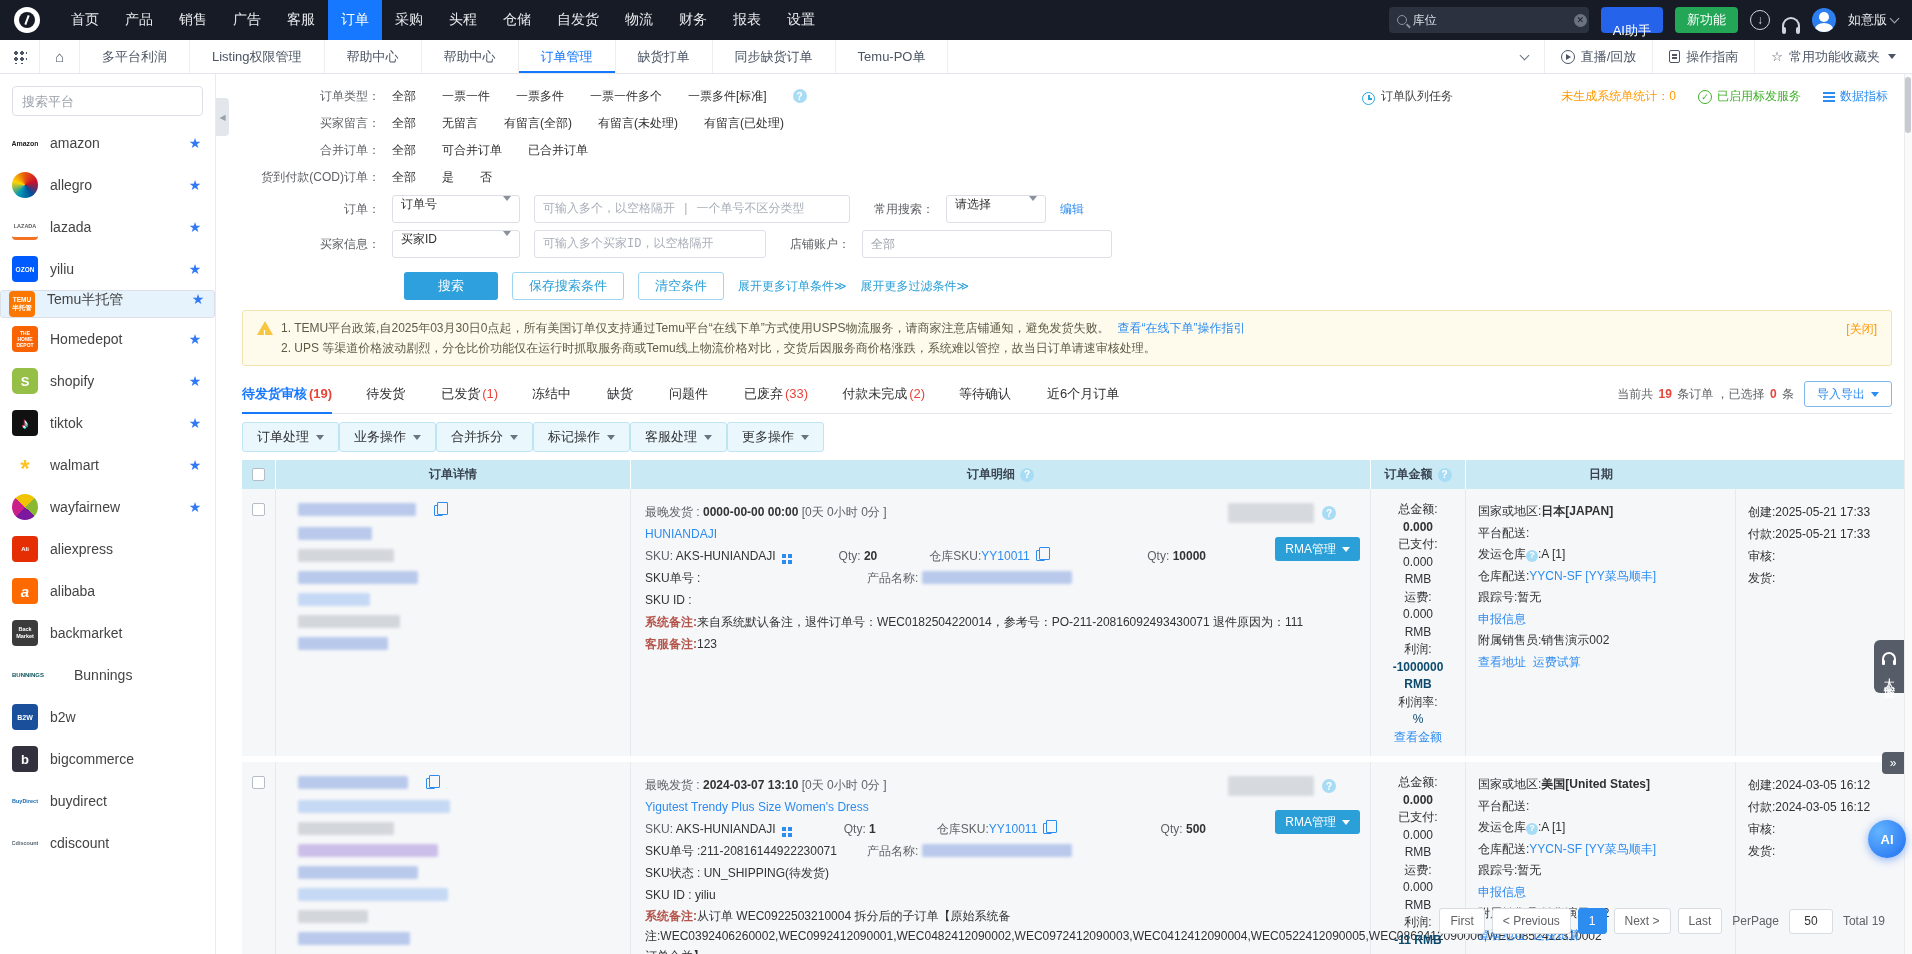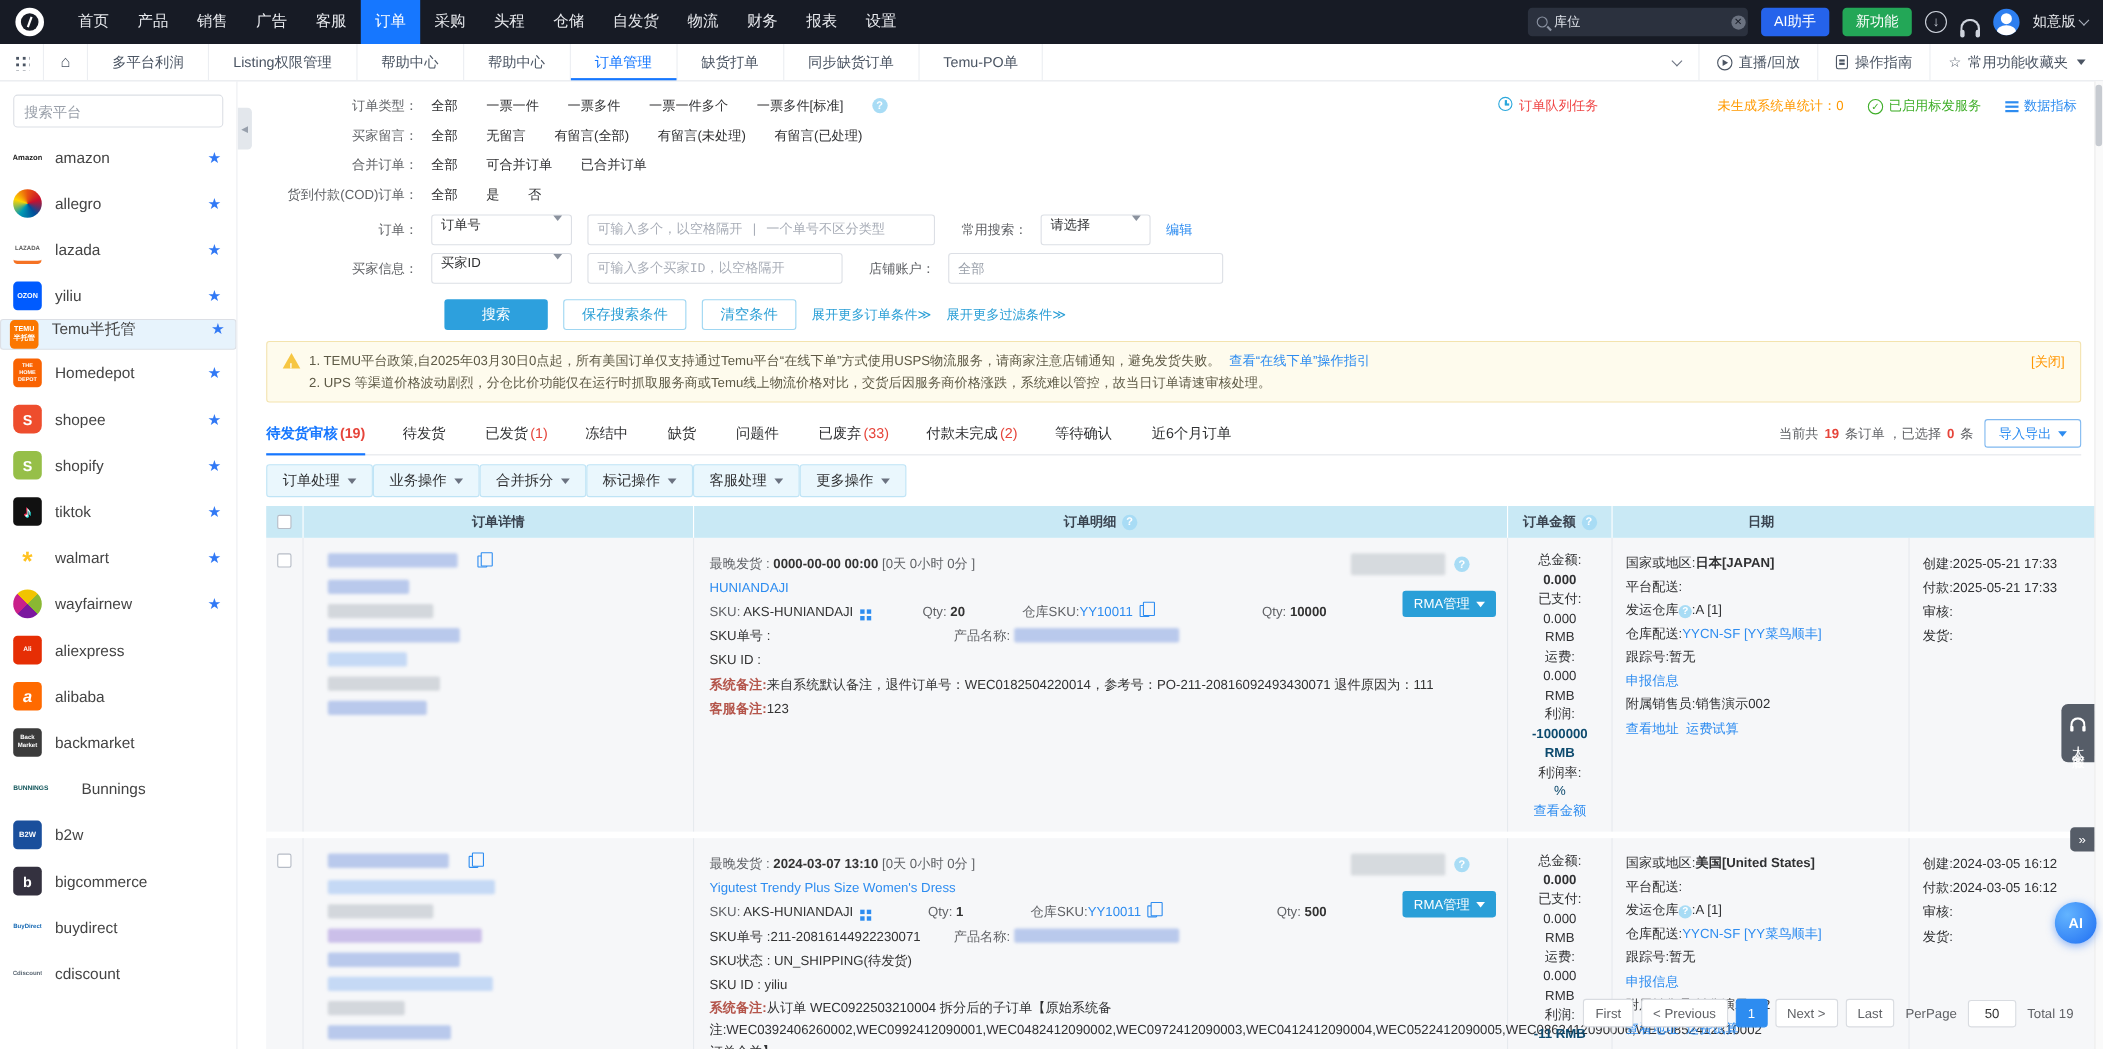--- a/index.html
+++ b/index.html
@@ -14,21 +14,21 @@
   .logo::before{content:"";position:absolute;left:12px;top:8px;width:2px;height:10px;background:#fff;z-index:1;transform:rotate(20deg)}
   .menu{display:flex;list-style:none;height:40px;align-items:stretch}
   .menu li{display:flex;align-items:center;padding:0 13px;font-size:14px;color:#e8eaee;cursor:pointer;white-space:nowrap}
   .menu li.act{background:#1677ff;color:#fff}
   .nright{margin-left:auto;display:flex;align-items:center;gap:12px}
   .nsearch{width:200px;height:26px;background:#2b313e;border-radius:4px;display:flex;align-items:center;padding:0 8px;gap:6px}
   .nsearch input{flex:1;background:transparent;border:none;outline:none;color:#dde1e8;font-size:12px;font-family:inherit}
   .i-mag{width:10px;height:10px;border:1.5px solid #8b93a2;border-radius:50%;position:relative;flex:none}
   .i-mag::after{content:"";position:absolute;width:5px;height:1.5px;background:#8b93a2;transform:rotate(45deg);left:8px;top:9px}
   .i-clear{width:13px;height:13px;border-radius:50%;background:#6b7280;color:#171b25;font-size:9px;line-height:13px;text-align:center;flex:none;cursor:pointer}
-  .btn-ai{height:26px;padding:0 12px;border-radius:4px;background:#2563eb;color:#fff;font-size:13px;line-height:26px;cursor:pointer;white-space:nowrap}
+  .btn-ai{height:26px;padding:11px 12px;border-radius:4px;background:#2563eb;color:#fff;font-size:13px;line-height:26px;cursor:pointer;white-space:nowrap}
   .btn-new{height:26px;padding:0 12px;border-radius:4px;background:#23a757;color:#fff;font-size:13px;line-height:26px;cursor:pointer;white-space:nowrap}
   .i-circ{width:20px;height:20px;border:1.5px solid #cfd4dd;border-radius:50%;color:#cfd4dd;text-align:center;line-height:18px;font-size:12px;cursor:pointer}
   .i-head{width:18px;height:12px;border:2px solid #cfd4dd;border-bottom:none;border-radius:9px 9px 0 0;position:relative;margin-top:6px;cursor:pointer}
   .i-head::before,.i-head::after{content:"";position:absolute;bottom:-5px;width:4px;height:7px;background:#cfd4dd;border-radius:2px}
   .i-head::before{left:-2px}.i-head::after{right:-2px}
   .avatar{width:24px;height:24px;border-radius:50%;background:#2d7ff0;position:relative;overflow:hidden;cursor:pointer}
   .avatar::before{content:"";position:absolute;left:7px;top:4px;width:10px;height:10px;border-radius:50%;background:#fff}
   .avatar::after{content:"";position:absolute;left:3px;top:15px;width:18px;height:12px;border-radius:50%;background:#fff}
   .ver{color:#e8eaee;font-size:13px;display:flex;align-items:center;gap:4px;cursor:pointer}
   .chev{width:7px;height:7px;border-right:1.5px solid #aab1bd;border-bottom:1.5px solid #aab1bd;transform:rotate(45deg);margin-top:-3px}
@@ -103,21 +103,21 @@
   .sel{height:28px;border:1px solid #dcdfe5;border-radius:3px;background:#fff;display:flex;align-items:flex-start;padding:0 8px;justify-content:space-between;cursor:pointer;color:#303133}
   .sel .car{width:0;height:0;border-left:4px solid transparent;border-right:4px solid transparent;border-top:5px solid #8a919d}
   .inp{height:28px;border:1px solid #dcdfe5;border-radius:3px;padding:0 8px;font-size:12px;color:#333;outline:none;font-family:Liberation Mono, monospace}
   .inp::placeholder{color:#a8adb7}
   .frow .gap{width:14px}
   .lnk{color:#2d8cf0;cursor:pointer;text-decoration:none}
   .fbtns{display:flex;gap:14px;align-items:center;margin:14px 0 10px 162px}
   .btn-search{width:94px;height:28px;background:#2da0dd;color:#fff;border:none;border-radius:3px;font-size:13px;cursor:pointer;font-family:inherit}
   .btn-lite{height:28px;padding:0 16px;background:#fff;border:1px solid #9ed6f2;color:#2b9fd6;border-radius:3px;font-size:13px;cursor:pointer;font-family:inherit}
   .fl-right{position:absolute;top:14px;right:4px;display:flex;gap:22px;align-items:center}
-  .q-task{position:absolute;top:14px;left:1120px;color:#ef4444;display:flex;gap:6px;align-items:flex-start;cursor:pointer;white-space:nowrap}
+  .q-task{position:absolute;top:14px;left:1120px;color:#404040;display:flex;gap:6px;align-items:flex-end;cursor:pointer;white-space:nowrap}
   .i-clock{width:13px;height:13px;border:1.5px solid #2aa7dc;border-radius:50%;position:relative}
   .i-clock::after{content:"";position:absolute;left:5px;top:2px;width:1.5px;height:4px;background:#2aa7dc}
   .i-clock::before{content:"";position:absolute;left:5px;top:5px;width:4px;height:1.5px;background:#2aa7dc}
   .t-orange{color:#ff9900;cursor:pointer;white-space:nowrap}
   .t-green{color:#3fae29;display:flex;gap:5px;align-items:center;cursor:pointer;white-space:nowrap}
   .i-check{width:14px;height:14px;border:1.5px solid #3fae29;border-radius:50%;color:#3fae29;font-size:9px;line-height:12px;text-align:center}
   .t-blue{color:#2d8cf0;display:flex;gap:5px;align-items:center;cursor:pointer;white-space:nowrap}
   .i-bars{width:12px;height:10px;border-top:2px solid #2d8cf0;border-bottom:2px solid #2d8cf0;position:relative}
   .i-bars::after{content:"";position:absolute;left:0;right:0;top:2px;height:2px;background:#2d8cf0}
 
@@ -309,25 +309,20 @@
           <span class="lg lg-temu"></span>
           <span class="sname">Temu半托管</span>
           <span class="star on"></span>
         </div>
       <div class="sitem">
           <span class="lg lg-homedepot"></span>
           <span class="sname">Homedepot</span>
           <span class="star on"></span>
         </div>
       <div class="sitem">
-          <span class="lg lg-shopee"></span>
-          <span class="sname">shopee</span>
-          <span class="star on"></span>
-        </div>
-      <div class="sitem">
           <span class="lg lg-shopify"></span>
           <span class="sname">shopify</span>
           <span class="star on"></span>
         </div>
       <div class="sitem">
           <span class="lg lg-tiktok"></span>
           <span class="sname">tiktok</span>
           <span class="star on"></span>
         </div>
       <div class="sitem">

